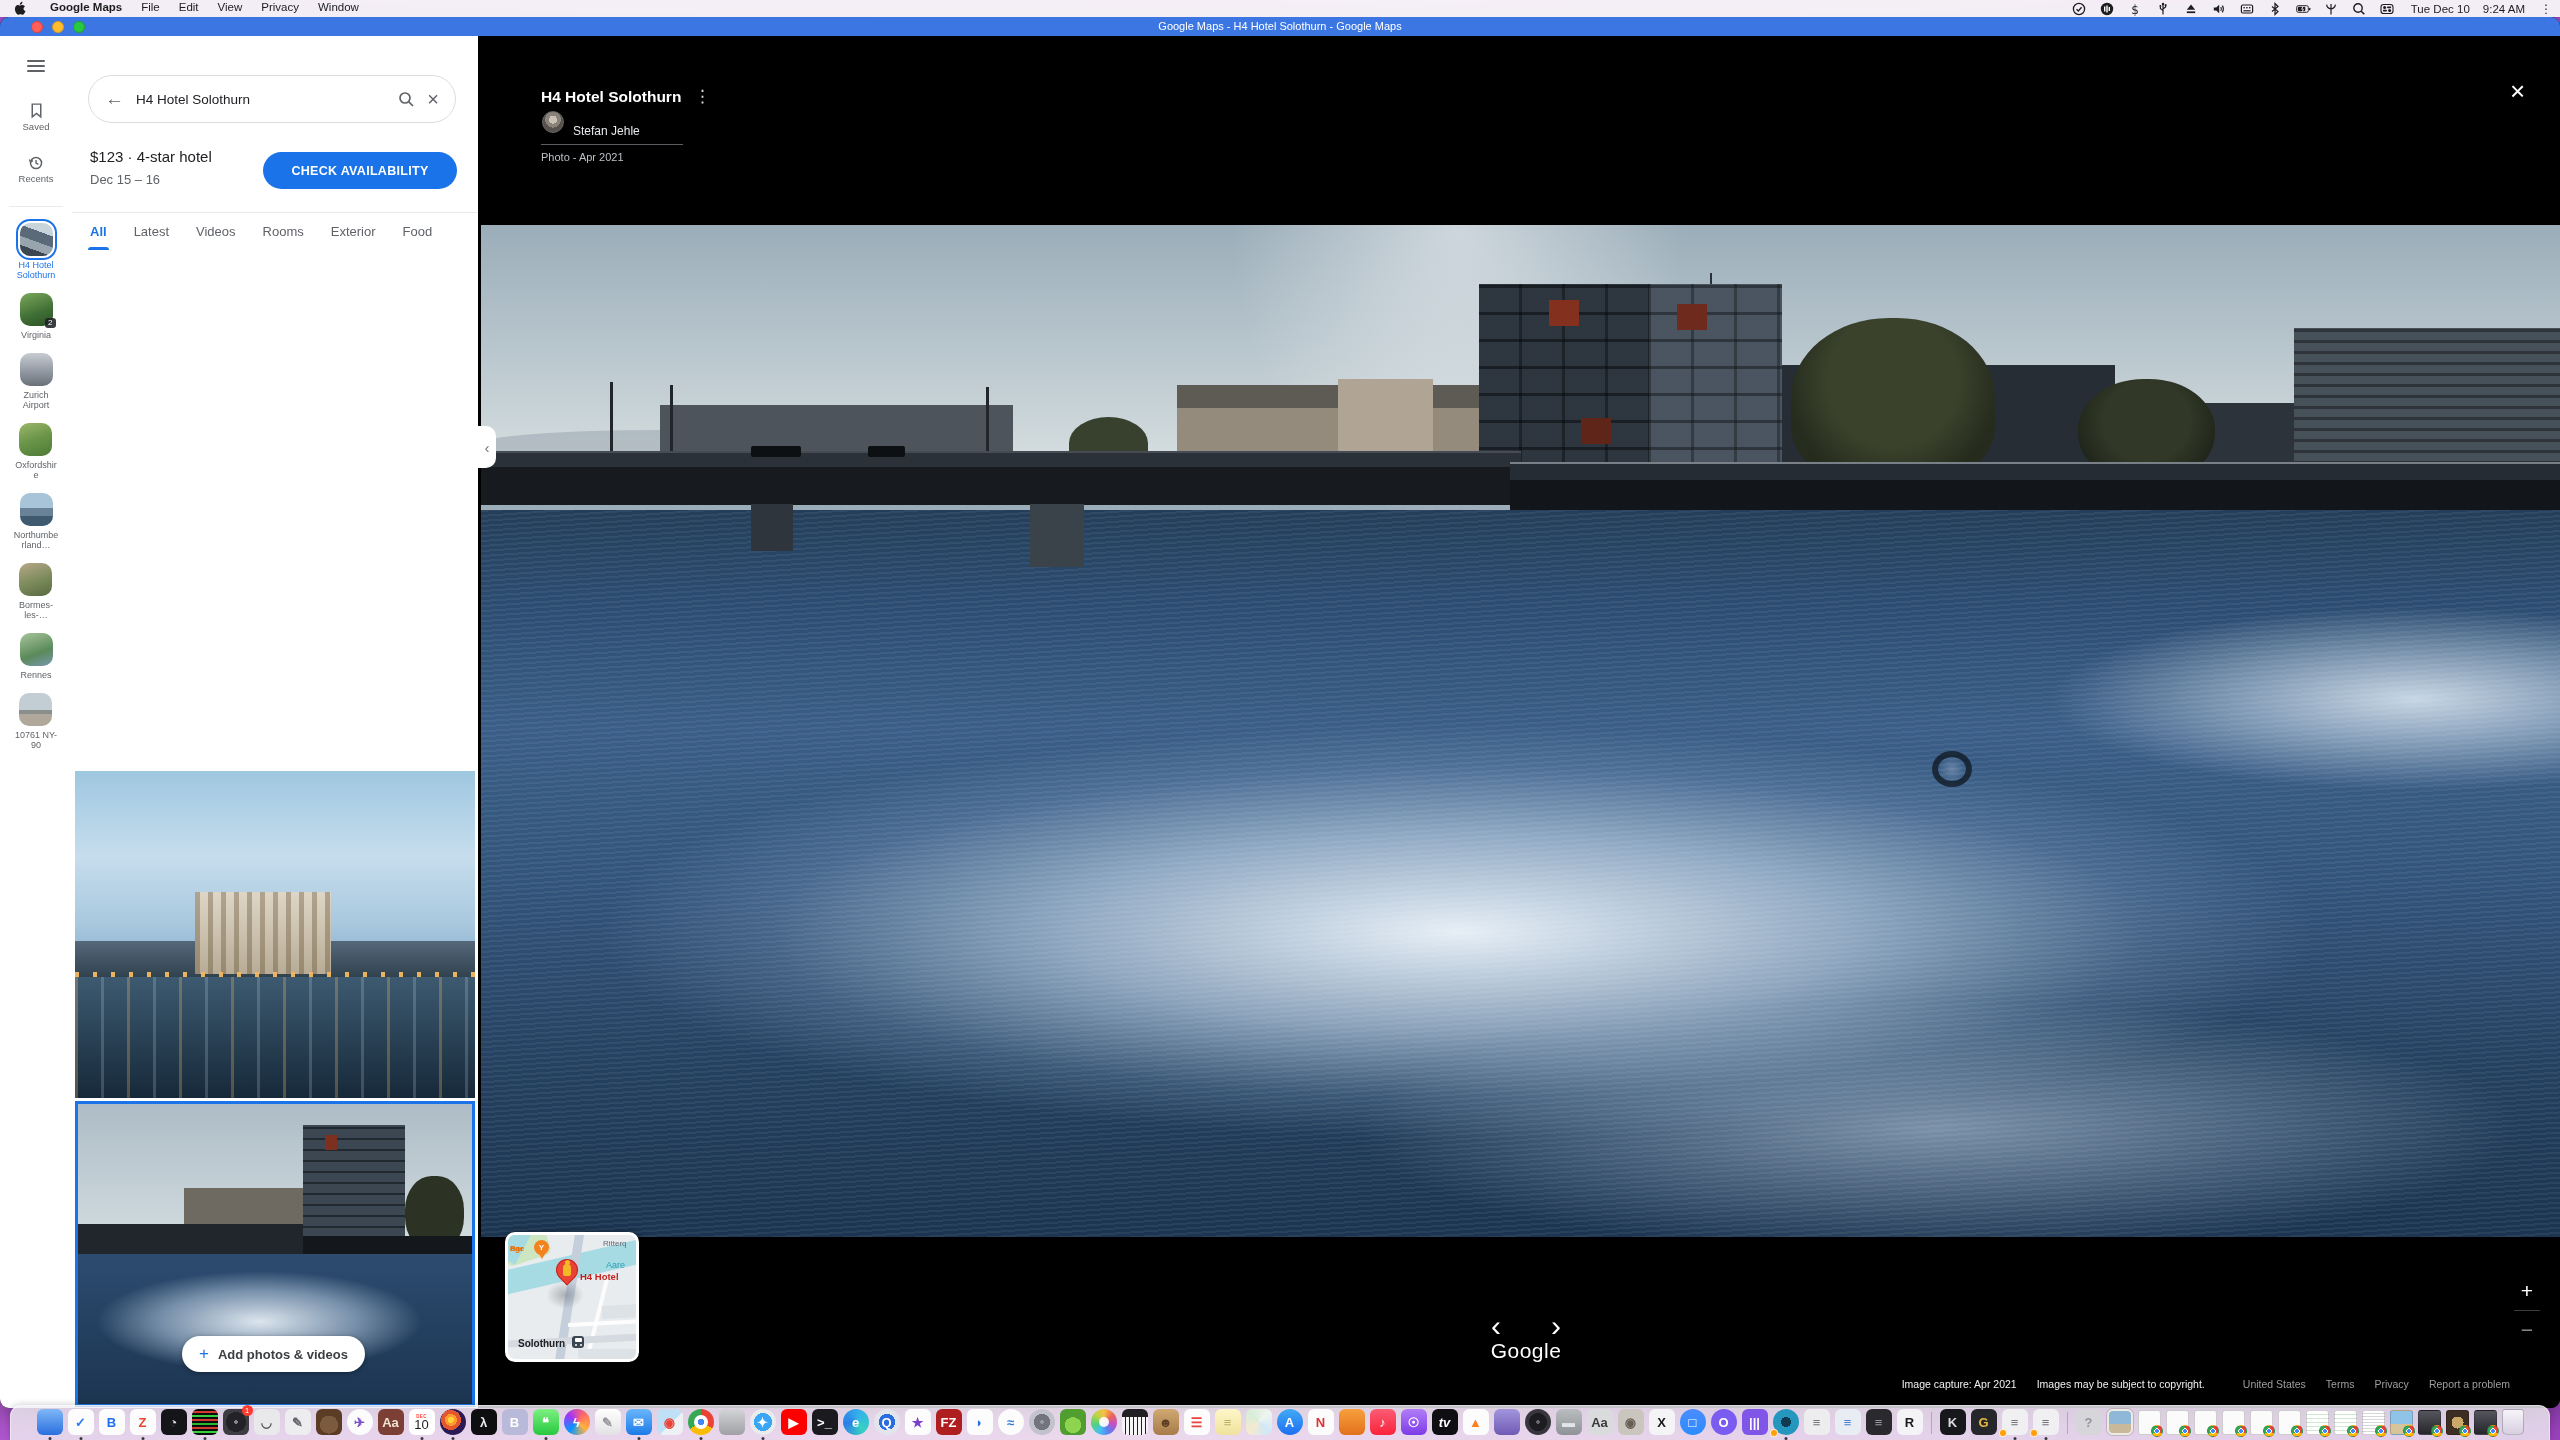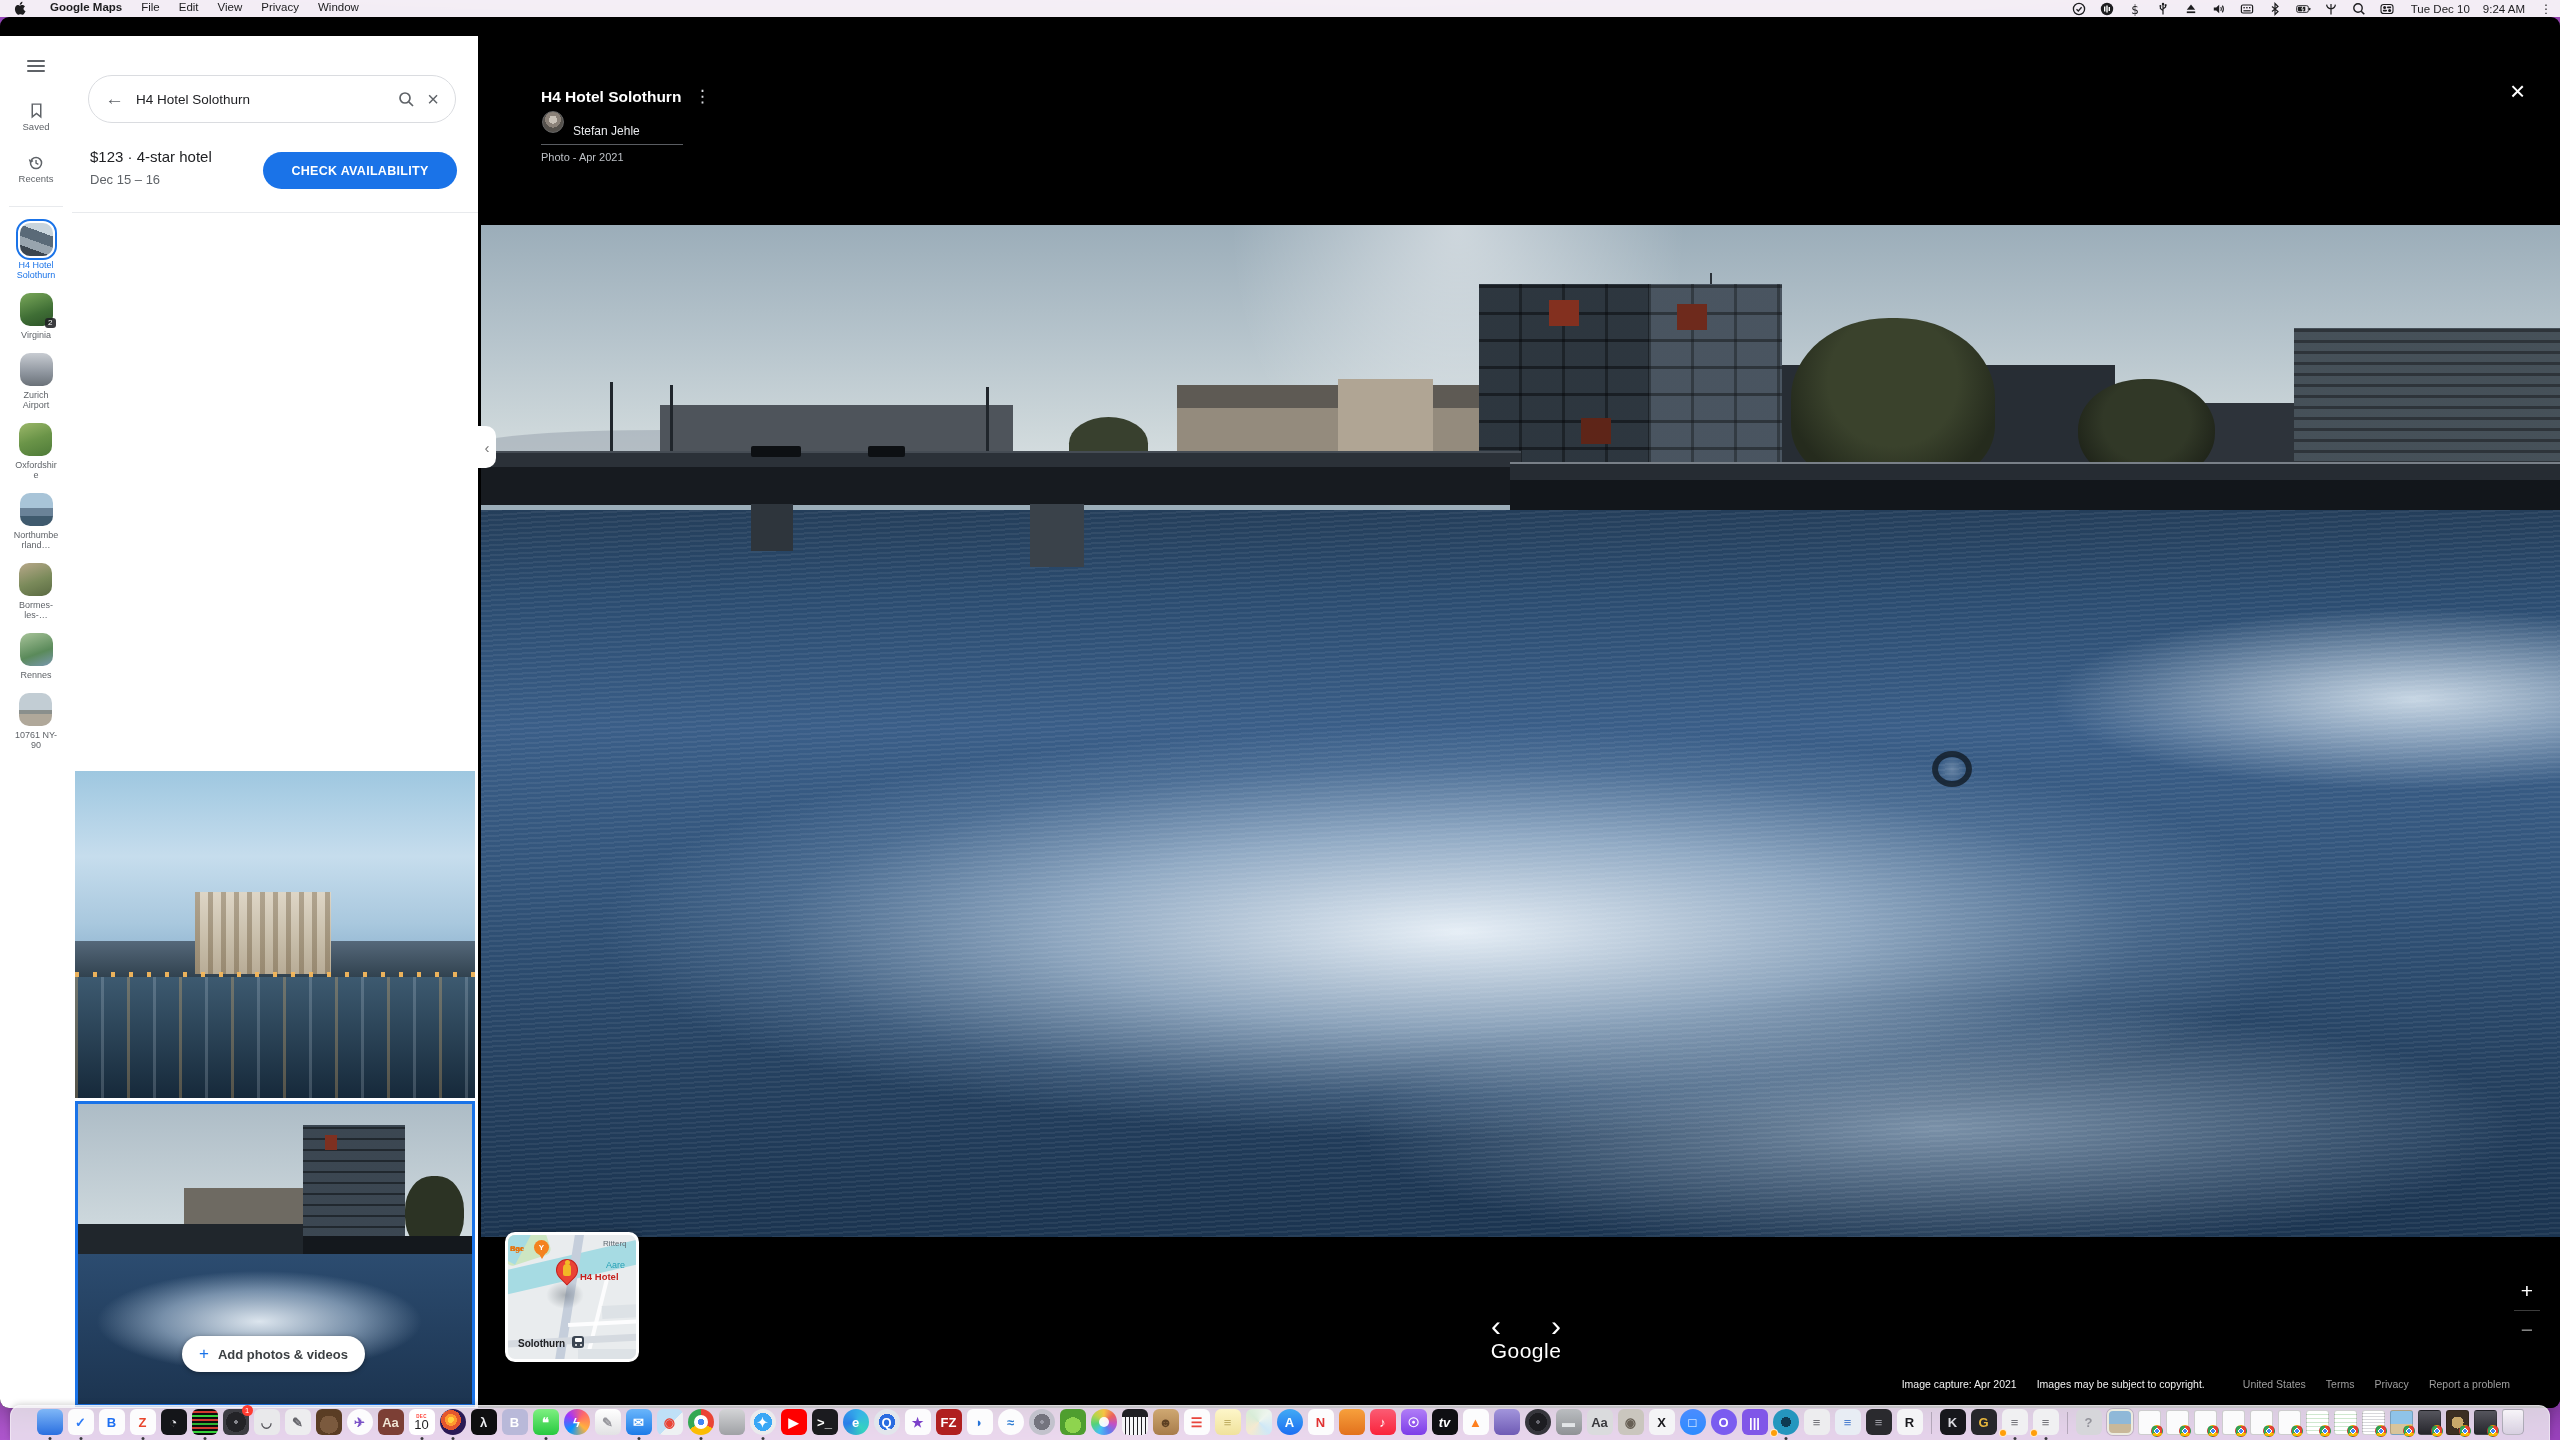--- a/index.html
+++ b/index.html
@@ -390,20 +390,26 @@
             </svg>
           </span>
         </span>
       <span class="mb-date">Tue Dec 10</span>
       <span class="mb-time">9:24 AM</span>
       <span class="mb-ovf">⋮</span>
     </div>
   </div>
 
   <div class="win">
+    <div class="titlebar">
+      <span class="tl red"></span>
+      <span class="tl yel"></span>
+      <span class="tl grn"></span>
+      <div class="wtitle">Google Maps - H4 Hotel Solothurn - Google Maps</div>
+    </div>
 
     <div class="rail">
       <div class="hamburger">
           <i></i>
           <i></i>
           <i></i>
         </div>
       <div class="rail-nav">
         <svg viewBox="0 0 16 16">
             <path d="M4 2 h8 v12 l-4-3.2 L4 14 Z" fill="none" stroke="#5f6368" stroke-width="1.4"></path>
@@ -488,20 +494,28 @@
               <circle cx="7" cy="7" r="5" fill="none" stroke="#5f6368" stroke-width="1.7"></circle>
               <path d="M10.8 10.8 L15 15" stroke="#5f6368" stroke-width="1.7"></path>
             </svg>
         </span>
         <span class="pill-x">×</span>
       </div>
       <div class="price-line">$123 · 4-star hotel</div>
       <div class="date-line">Dec 15 – 16</div>
       <button class="cta">CHECK AVAILABILITY</button>
       <div class="p-div"></div>
+      <div class="tabs" id="photo-tabs">
+          <span class="tab active">All</span>
+          <span class="tab">Latest</span>
+          <span class="tab">Videos</span>
+          <span class="tab">Rooms</span>
+          <span class="tab">Exterior</span>
+          <span class="tab">Food</span>
+        </div>
 
 
       <div class="thumb t2">
         <div class="d-sky"></div>
         <div class="d-shore"></div>
         <div class="d-bldg"></div>
         <div class="d-lights"></div>
         <div class="d-water"></div>
       </div>
 

